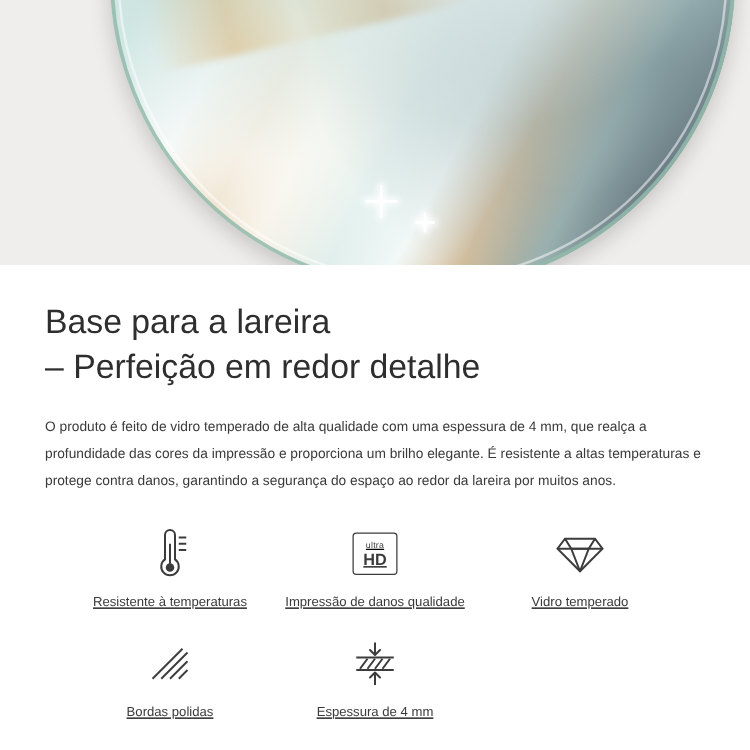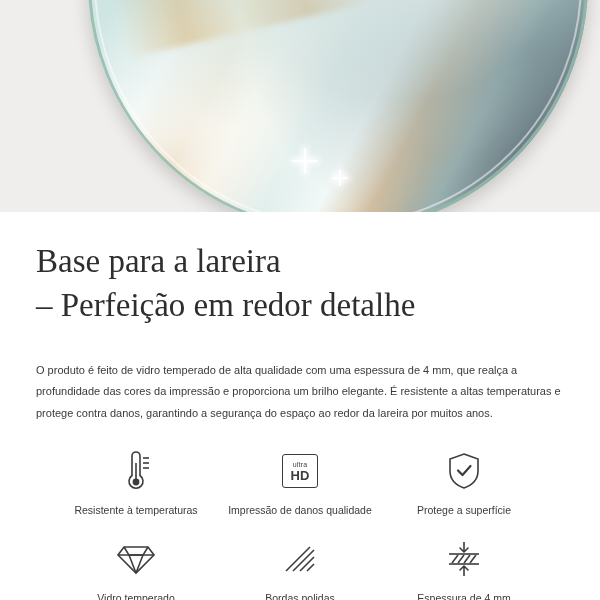--- a/index.html
+++ b/index.html
@@ -135,26 +135,26 @@
     box-shadow: 0 0 6px 2px rgba(255,255,255,0.9);
   }
   .sparkle-1 { left: 292px; top: 148px; width: 26px; height: 26px; }
   .sparkle-2 { left: 332px; top: 170px; width: 16px; height: 16px; }
 
   
   .content {
     padding: 28px 36px 0 36px;
   }
   .headline {
-    font-family: Liberation Serif, serif;
-    font-size: 33px;
+    font-family: Liberation Sans, sans-serif;
+    font-size: 27px;
     line-height: 1.33;
     color: #2e2e2e;
     font-weight: 400;
-    margin: 0 0 32px 0;
+    margin: 0 0 20px 0;
   }
   .headline .line2 {
     display: block;
   }
   .body-copy {
     font-family: "Liberation Sans", sans-serif;
     font-size: 11px;
     line-height: 1.95;
     color: #3a3a3a;
     margin: 0;
@@ -168,20 +168,21 @@
     grid-template-rows: auto auto;
     row-gap: 18px;
     margin-top: 24px;
     padding: 0 18px;
   }
   .feature {
     display: flex;
     flex-direction: column;
     align-items: center;
     text-align: right;
+    text-decoration: underline;
   }
   .feature-icon {
     width: 46px;
     height: 46px;
     display: flex;
     align-items: center;
     justify-content: center;
     margin-bottom: 10px;
   }
   .feature-icon svg {
@@ -259,29 +260,20 @@
       <div class="feature">
         <div class="feature-icon">
           <div class="hd-badge">
             <div class="hd-top">ultra</div>
             <div class="hd-bot">HD</div>
           </div>
         </div>
         <div class="feature-label">Impressão de danos qualidade</div>
       </div>
 
-      <div class="feature">
-        <div class="feature-icon">
-          <svg width="36" height="40" viewBox="0 0 36 40" fill="none" stroke="#3c3c3c" stroke-width="1.6">
-            <path d="M18 3 L32 8 V20 C32 29 25 34.5 18 37 C11 34.5 4 29 4 20 V8 Z"></path>
-            <path d="M12 19.5 L16.5 24 L24.5 15" stroke-width="2.2" stroke-linecap="round" stroke-linejoin="round"></path>
-          </svg>
-        </div>
-        <div class="feature-label">Protege a superfície</div>
-      </div>
 
       <div class="feature">
         <div class="feature-icon">
           <svg width="40" height="36" viewBox="0 0 40 36" fill="none" stroke="#3c3c3c" stroke-width="1.6">
             <path d="M8 6 H32 L38 14 L20 32 L2 14 Z"></path>
             <path d="M2 14 H38"></path>
             <path d="M8 6 L13 14 L20 32"></path>
             <path d="M32 6 L27 14 L20 32"></path>
             <path d="M13 14 H27"></path>
           </svg>

